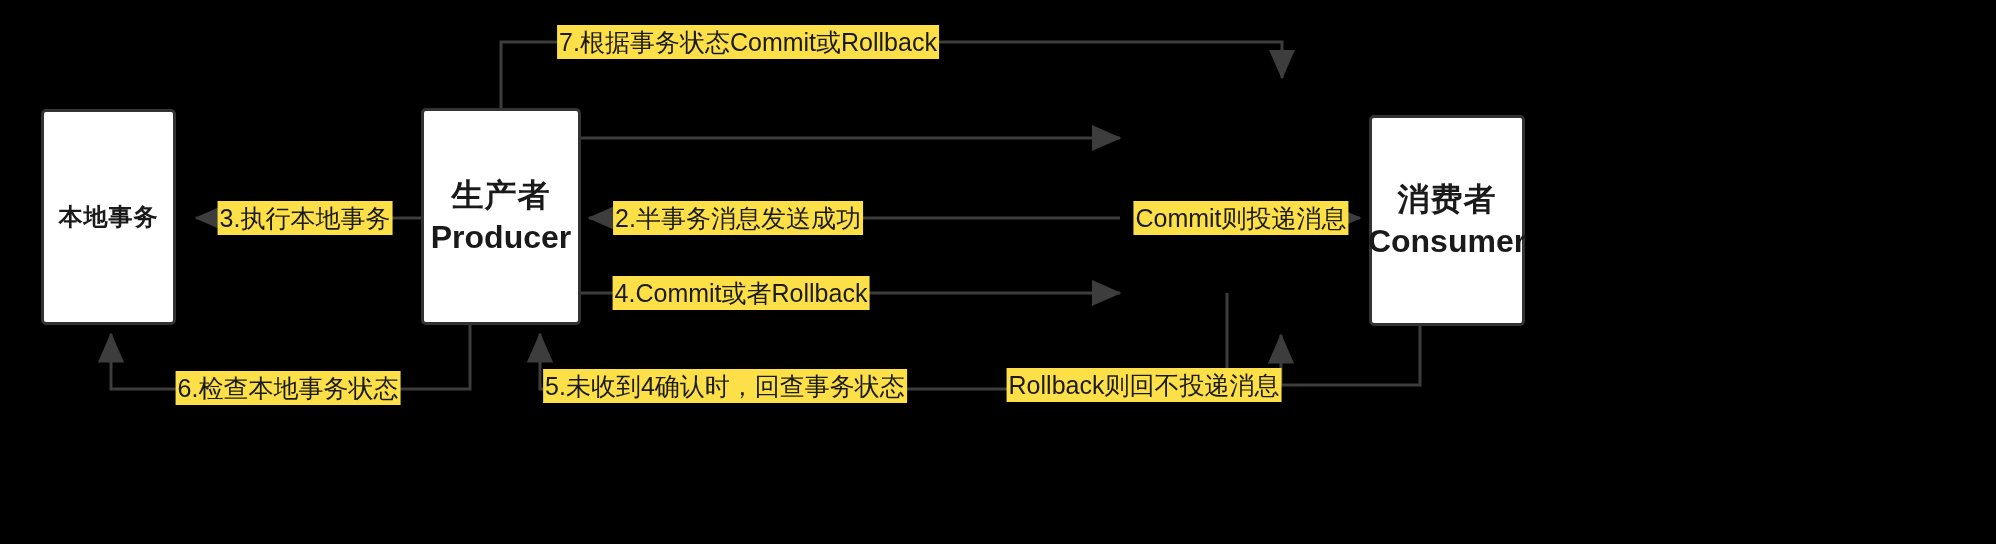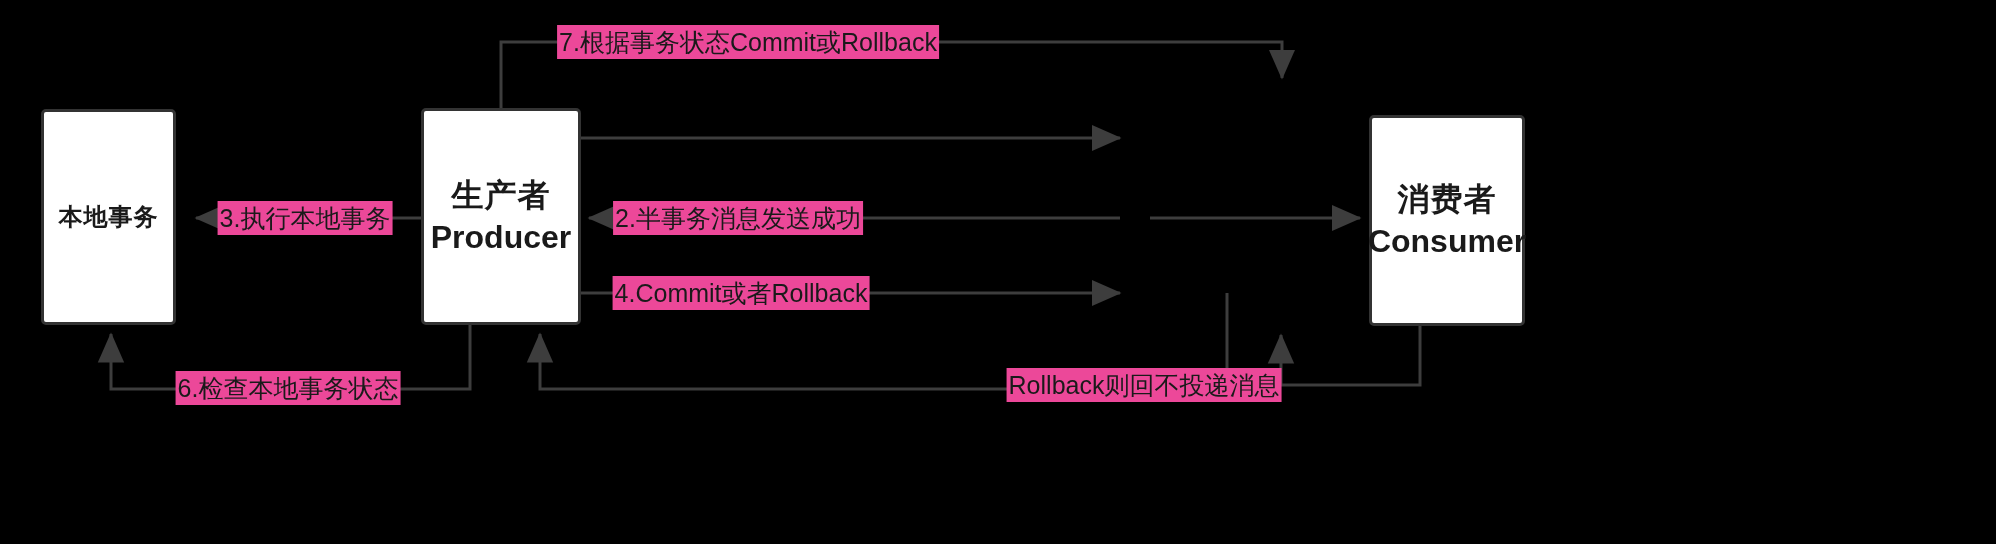--- a/index.html
+++ b/index.html
@@ -45,21 +45,21 @@
   .node .line2 {
     font-size: 32px;
     font-weight: bold;
     line-height: 1.3;
   }
   .node.single .line1 {
     font-size: 24px;
   }
   .edge-label {
     position: absolute;
-    background: #ec4899;
+    background: #fde047;
     color: #1a1a1a;
     font-size: 25px;
     line-height: 34px;
     white-space: nowrap;
     padding: 0 2px;
     z-index: 4;
     transform: translate(-50%, -50%);
   }
   
   #node-local      { left: 41px;   top: 109px; width: 135px; height: 216px; }
@@ -116,19 +116,21 @@
 
   <div class="edge-label" style="left:748px;  top:42px;">7.根据事务状态Commit或Rollback</div>
 
 
   <div class="edge-label" style="left:738px;  top:218px;">2.半事务消息发送成功</div>
 
   <div class="edge-label" style="left:305px;  top:218px;">3.执行本地事务</div>
 
   <div class="edge-label" style="left:741px;  top:293px;">4.Commit或者Rollback</div>
 
+  <div class="edge-label" style="left:725px;  top:386px;">5.未收到4确认时，回查事务状态</div>
 
   <div class="edge-label" style="left:288px;  top:388px;">6.检查本地事务状态</div>
 
+  <div class="edge-label" style="left:1241px; top:218px;">Commit则投递消息</div>
 
   <div class="edge-label" style="left:1144px; top:385px;">Rollback则回不投递消息</div>
 
 </div>
 
 </body></html>

